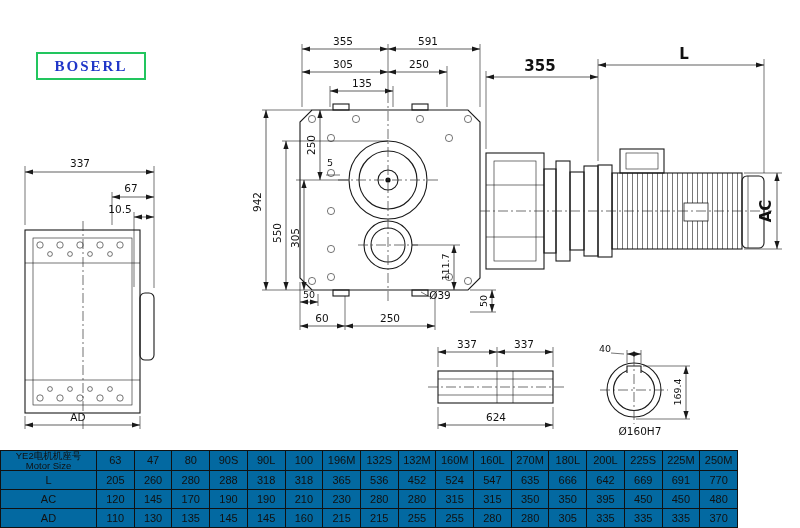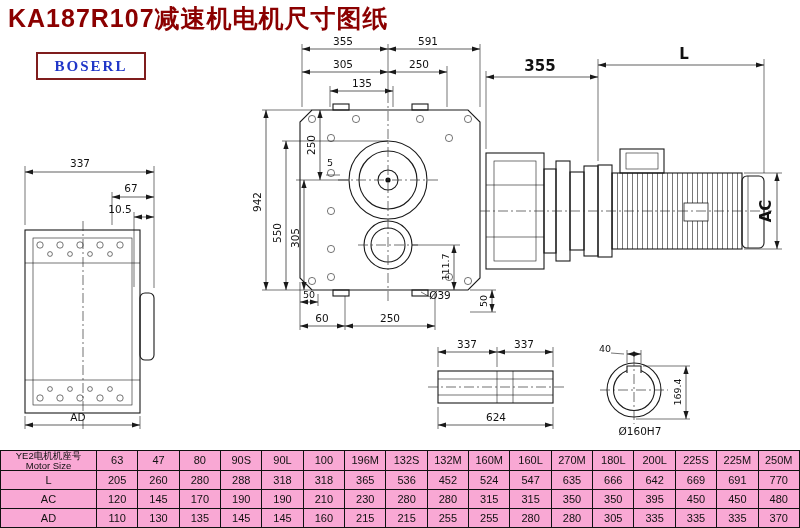--- a/index.html
+++ b/index.html
@@ -1,42 +1,41 @@
 <!DOCTYPE html>
 <html><head>
 <meta charset="utf-8">
 <style>
   html,body{margin:0;padding:0;background:#fff}
   .page{position:relative;width:800px;height:528px;background:#fff;overflow:hidden;
         font-family:"Liberation Sans",sans-serif;color:#111}
   .title{position:absolute;left:8px;top:2px;font-size:25px;font-weight:bold;color:#8b0000;letter-spacing:1px;white-space:nowrap}
-  .logo{position:absolute;left:36px;top:52px;width:106px;height:24px;border:2px solid #7f1d1d;
+  .logo{position:absolute;left:36px;top:52px;width:106px;height:24px;border:2px solid #22c55e;
         display:flex;align-items:center;justify-content:center;background:#fff}
   .logo-text{color:#2036c8;font-weight:bold;font-size:15px;letter-spacing:2px;font-family:"Liberation Serif",serif}
   .drawing{position:absolute;left:0;top:35px}
   
   .ln{fill:none;stroke:#1a1a1a;stroke-width:1.1}
   .tn{fill:none;stroke:#1a1a1a;stroke-width:0.6}
   .dm{fill:none;stroke:#1a1a1a;stroke-width:0.7}
   .cl{fill:none;stroke:#333;stroke-width:0.7;stroke-dasharray:10 3 2 3}
   text.dim{font-family:"DejaVu Sans",sans-serif;font-size:10.5px;fill:#111;text-anchor:middle}
   text.dimsm{font-size:9.5px}
   text.dimlg{font-family:"DejaVu Sans",sans-serif;font-size:15px;font-weight:bold;fill:#111;text-anchor:middle}
   
-  .dim-table{position:absolute;left:0;top:450px;width:800px;border-collapse:collapse;table-layout:fixed;
-             font-size:11px;text-align:center;background:#f9a8d4}
+  .dim-table{position:absolute;left:0;top:450px;width:738px;border-collapse:collapse;table-layout:fixed;
+             font-size:11px;text-align:center;background:#0369a1}
   .dim-table td{border:1px solid #111;padding:0;height:18px;line-height:1.15;overflow:hidden;white-space:nowrap}
   .dim-table .label-cell div{font-size:9.5px;line-height:9.5px}
 </style>
 </head>
 <body>
 
 <div class="page">
 
-  <div class="title">KA187R107减速机电机尺寸图纸</div>
 
   <div class="logo">
     <span class="logo-text">BOSERL</span>
   </div>
 
   <svg class="drawing" width="800" height="415" viewBox="0 0 800 415">
     <defs>
       <marker id="ar" viewBox="0 0 9 7" markerWidth="9" markerHeight="7" refX="8" refY="3" orient="auto-start-reverse" markerUnits="userSpaceOnUse">
         <path d="M0,0.4 L8,3 L0,5.6 z" fill="#1a1a1a"></path>
       </marker>

